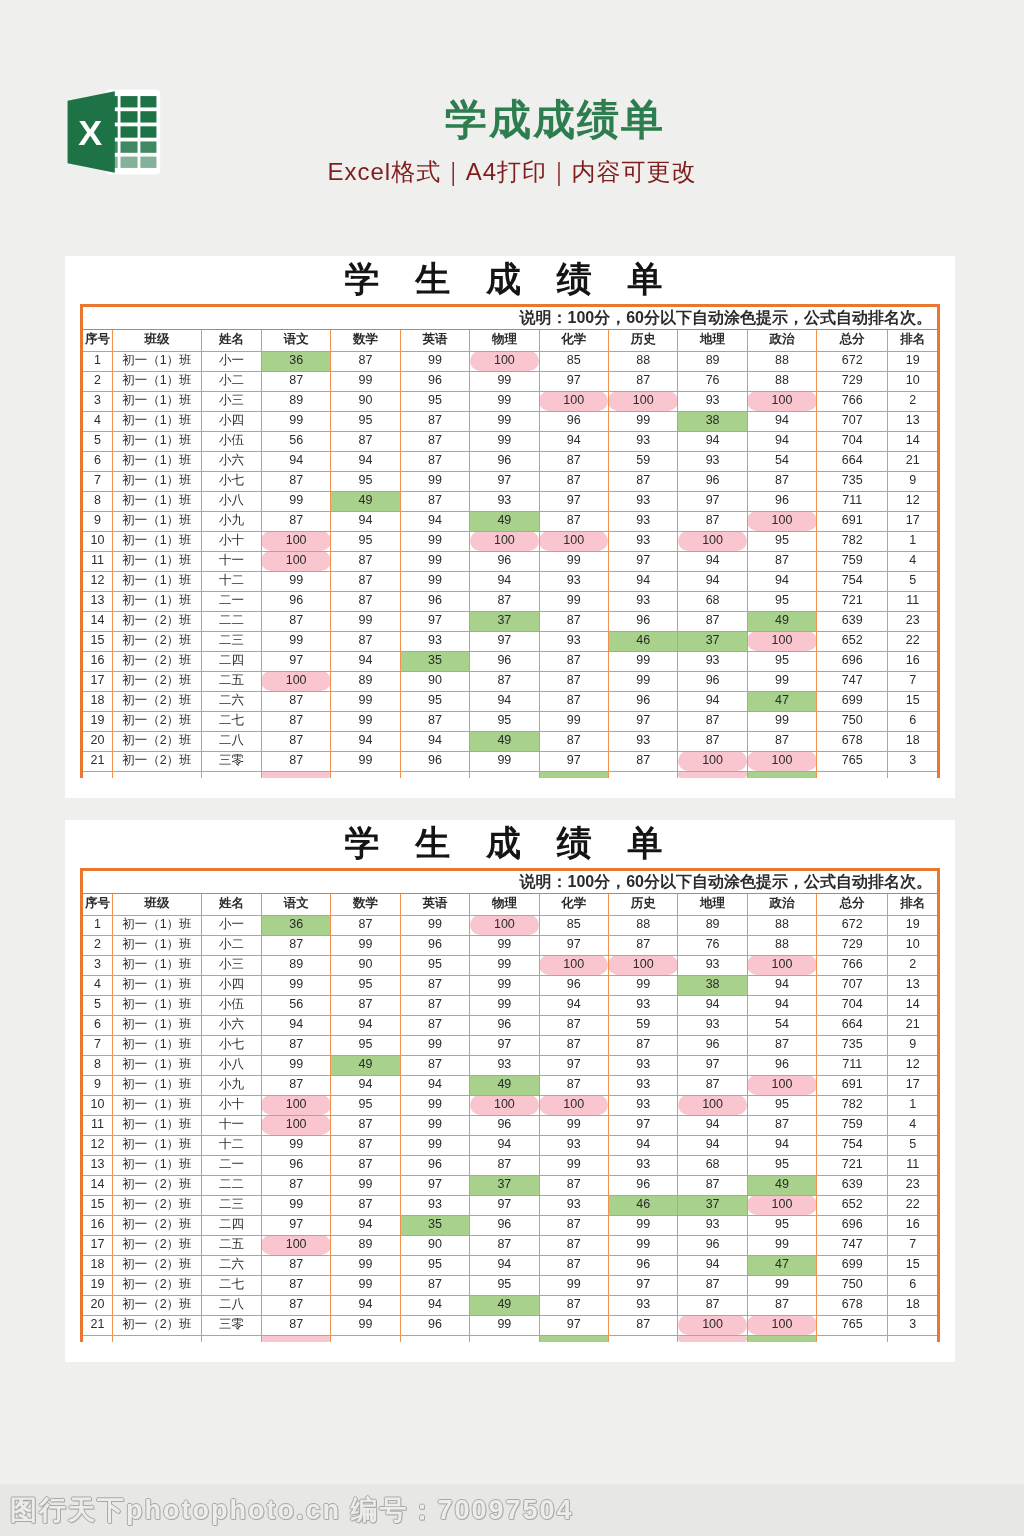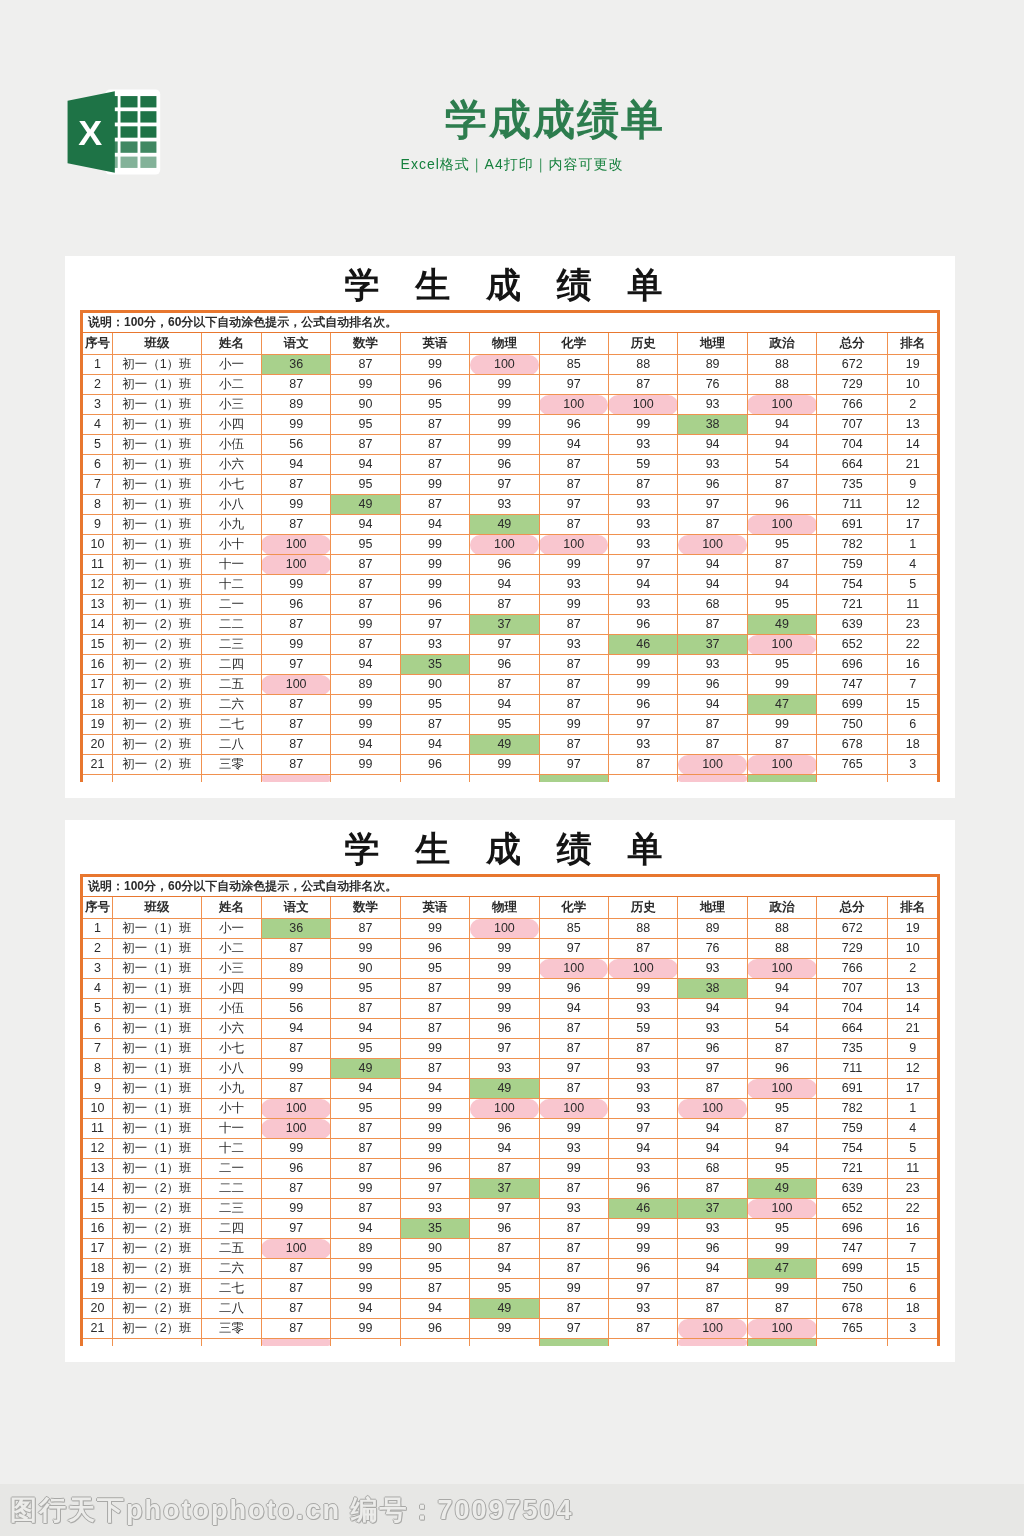--- a/index.html
+++ b/index.html
@@ -11,35 +11,35 @@
   *{box-sizing:border-box;margin:0;padding:0;}
   body{font-family:"Liberation Sans","DejaVu Sans",sans-serif;background:#d8d8d8;}
   .page{position:relative;width:1024px;height:1536px;background:var(--page-bg);overflow:hidden;margin:0 auto;}
 
   
   .top-header{position:absolute;top:0;left:0;width:100%;height:215px;}
   .excel-icon{position:absolute;left:60px;top:86px;width:104px;height:92px;}
   .brand-title{position:absolute;top:92px;left:0;width:100%;text-align:center;
     transform:translateX(43px);font-size:42px;font-weight:bold;color:var(--title-green);letter-spacing:2px;}
   .brand-subtitle{position:absolute;top:156px;left:0;width:100%;text-align:center;
-    font-size:14px;color:#15803d;letter-spacing:1px;}
+    font-size:24px;color:#7f1d1d;letter-spacing:1px;}
 
   
-  .panel{position:absolute;left:65px;width:890px;height:542px;background:var(--panel-bg);padding-top:6px;}
+  .panel{position:absolute;left:65px;width:890px;height:542px;background:var(--panel-bg);}
   .panel-1{top:256px;}
   .panel-2{top:820px;}
   .sheet-title{font-size:35px;font-weight:bold;color:#141414;text-align:center;
     letter-spacing:13px;line-height:46px;height:48px;white-space:nowrap;}
   table.score-table{border-collapse:collapse;table-layout:fixed;width:860px;margin:0 auto;
     border:3px solid var(--border-outer);border-bottom:none;background:#fff;}
   table.score-table td{border:1px solid var(--border-inner);text-align:center;
     font-size:12.5px;color:var(--text-dark);height:20px;padding:0 2px;line-height:1.1;
     overflow:hidden;white-space:nowrap;}
-  tr.note-row td{border:1px solid var(--border-outer);text-align:left;font-weight:bold;
-    font-size:12px;height:21px;padding:2px 5px;}
+  tr.note-row td{border:1px solid var(--border-outer);text-align:right;font-weight:bold;
+    font-size:16px;height:21px;padding:2px 5px;}
   tr.head-row td{height:22px;font-weight:bold;}
   td.cell-green{background:var(--green);color:var(--green-text);}
   td.cell-pink{background:var(--pink);color:var(--text-dark);border-radius:10px;}
   tr.cut-row td{height:7px;border-bottom:none;}
 
   
   .footer{position:absolute;left:0;bottom:0;width:100%;height:52px;background:var(--footer-bg);}
   .watermark{position:absolute;left:10px;bottom:8px;font-size:27px;font-weight:bold;letter-spacing:2px;
     color:#ececea;text-shadow:1px 0 #a9a9a7,-1px 0 #a9a9a7,0 1px #a9a9a7,0 -1px #a9a9a7,1px 1px #b5b5b3;}
 </style>

